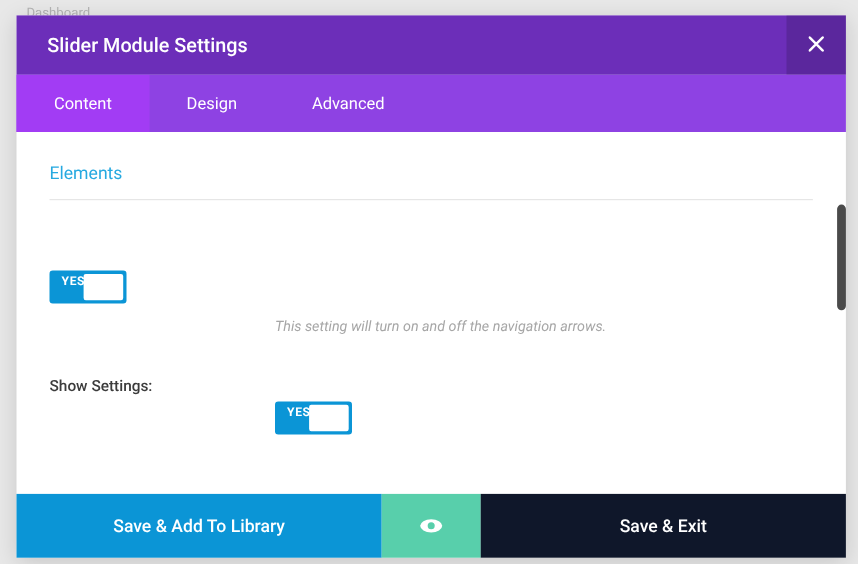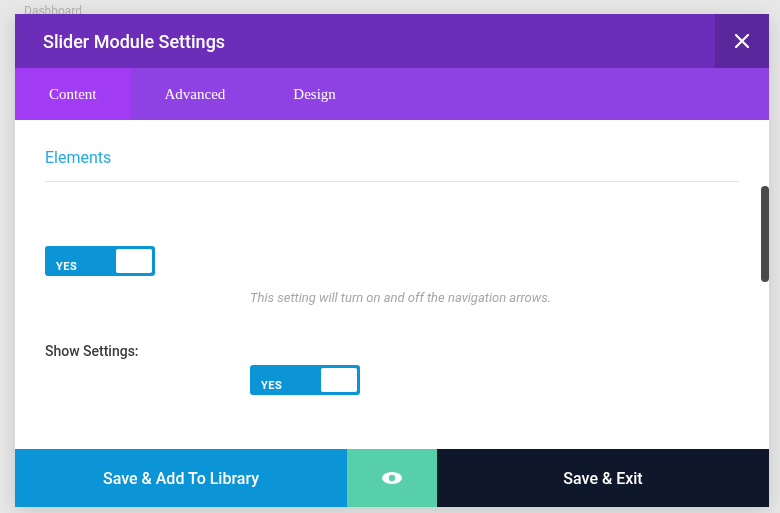--- a/index.html
+++ b/index.html
@@ -65,21 +65,20 @@
       height: 52px;
     }
     .tab {
       padding: 0 34px;
       display: flex;
       align-items: center;
       color: #fff;
       font-size: 15px;
       cursor: pointer;
       font-weight: 400;
-      font-family: Liberation Serif, serif;
     }
     .tab.active {
       background: #a23cf4;
     }
     .content {
       flex: 1;
       padding: 28px 30px 10px 30px;
       overflow-y: auto;
       position: relative;
     }
@@ -104,25 +103,25 @@
       color: #3c3c3c;
       font-size: 14px;
       padding-top: 6px;
       font-weight: 500;
     }
     .setting-control {
       flex: 1;
     }
     .toggle {
       display: inline-flex;
-      align-items: flex-end;
+      align-items: flex-start;
       background: #0b95d6;
       border-radius: 3px;
       height: 30px;
-      width: 110px;
+      width: 70px;
       position: relative;
       cursor: pointer;
       padding: 3px;
       margin-top: 28px;
     }
     .toggle-label {
       color: #fff;
       font-size: 11px;
       font-weight: 700;
       padding-left: 8px;
@@ -211,22 +210,22 @@
       <span>
         <svg width="14" height="14" viewBox="0 0 14 14">
             <path d="M1 1 L13 13 M13 1 L1 13" stroke="#fff" stroke-width="2.2" stroke-linecap="round"></path>
           </svg>
       </span>
     </div>
   </div>
 
   <div class="tabs">
     <div class="tab active">Content</div>
+    <div class="tab">Design</div>
     <div class="tab">Advanced</div>
-    <div class="tab">Design</div>
   </div>
 
   <div class="content">
     <div class="section-title">Elements</div>
     <hr class="separator">
 
     <div class="setting-row">
       <div class="setting-control">
         <div class="toggle">
           <span class="toggle-label">YES</span>

